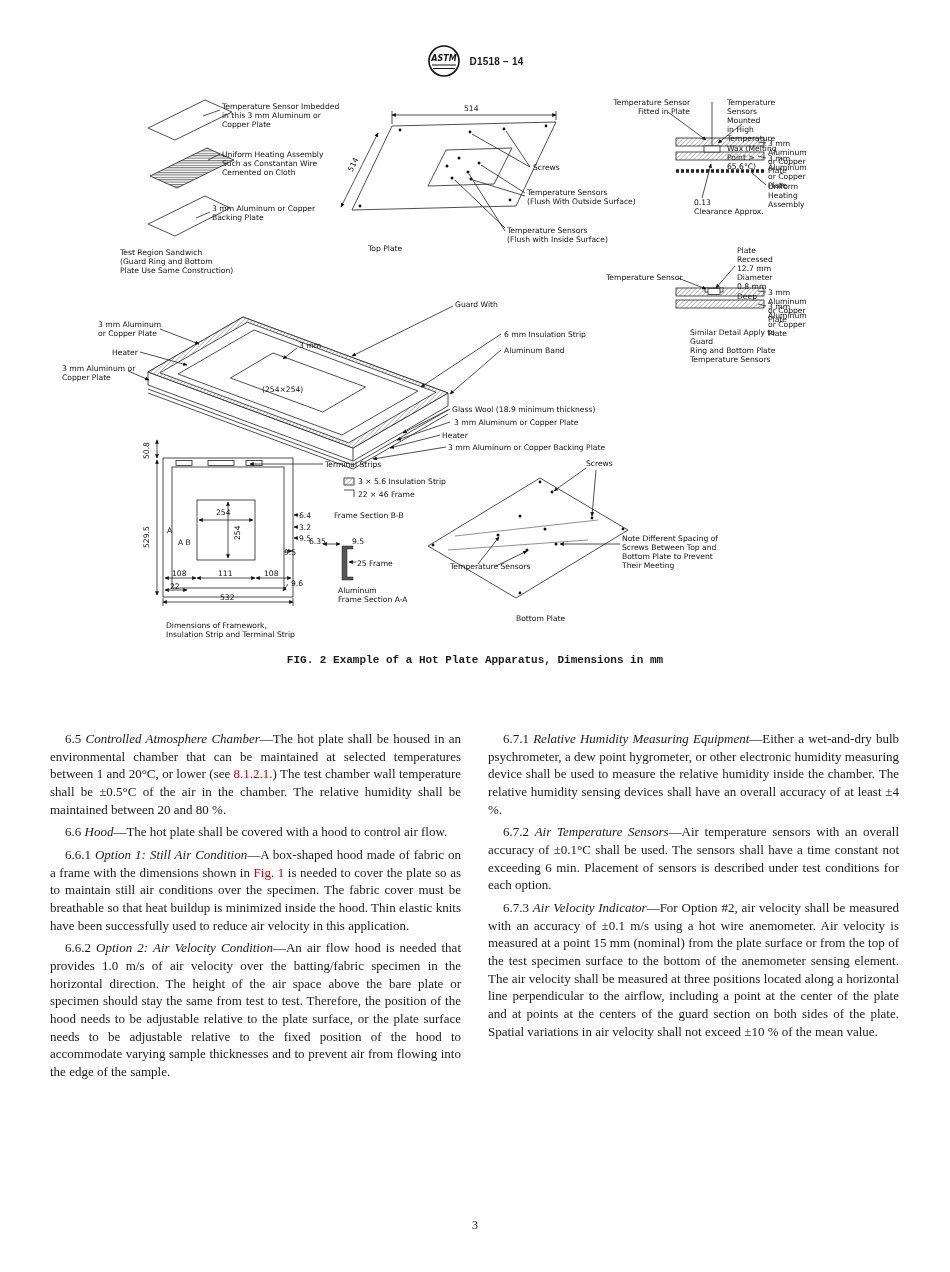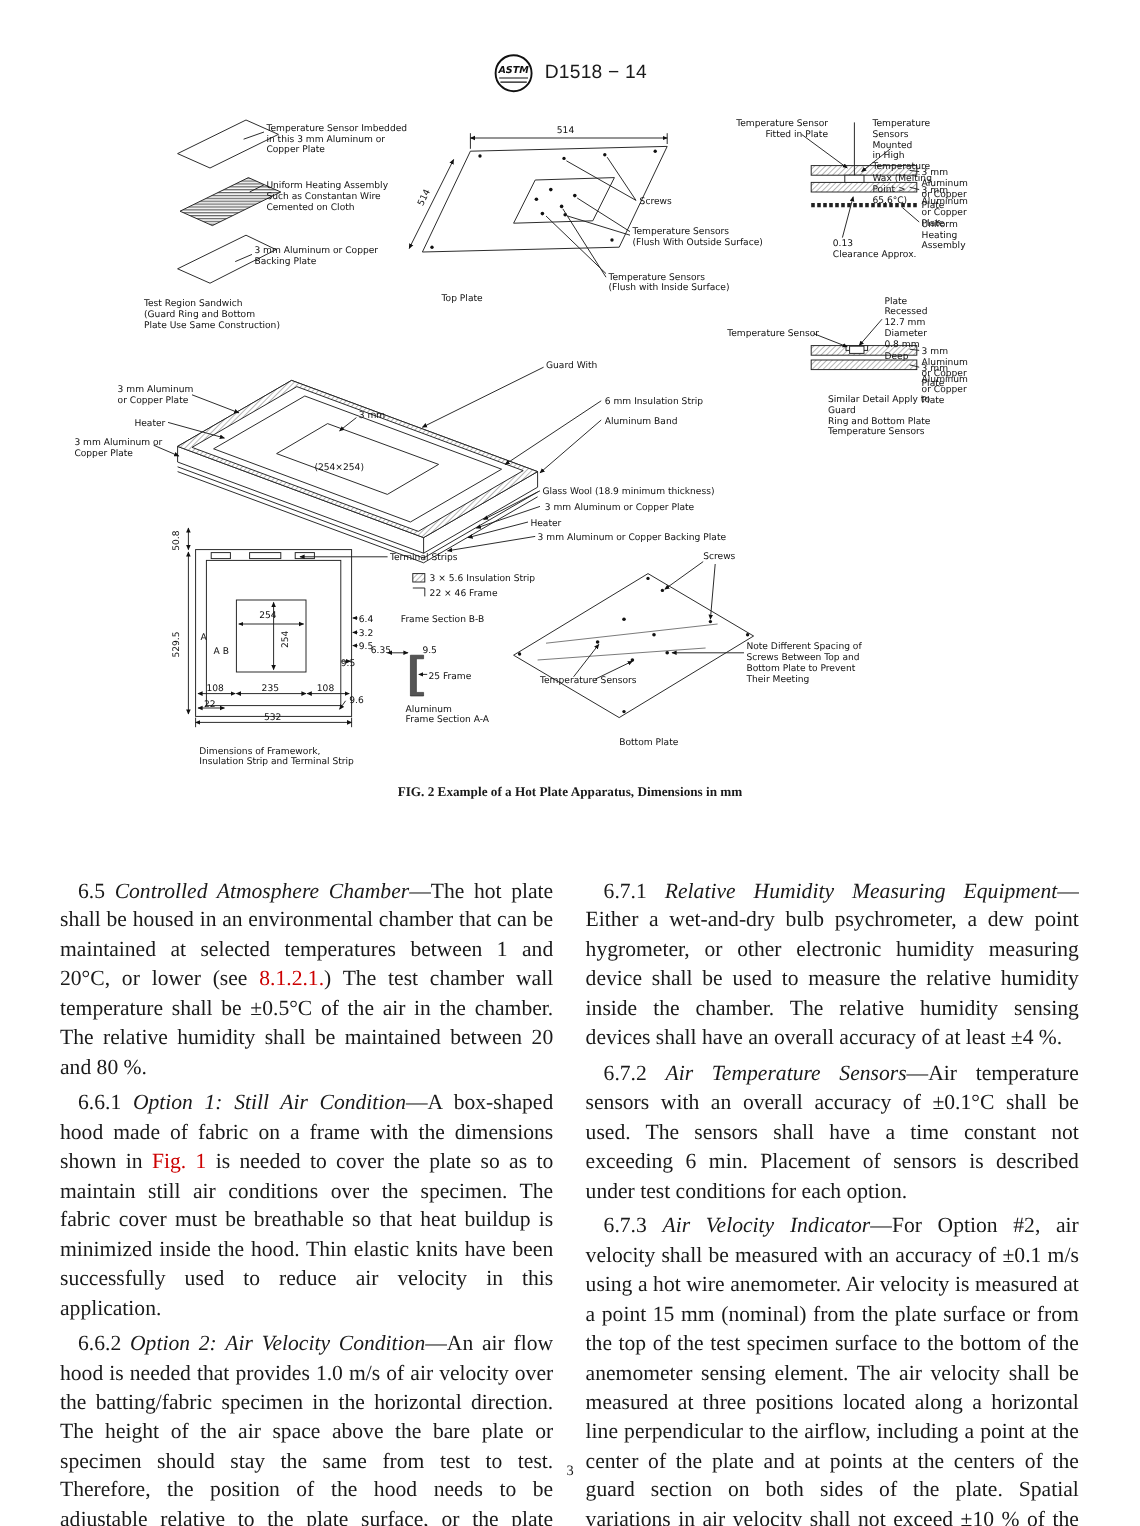--- a/index.html
+++ b/index.html
@@ -1,31 +1,31 @@
 <!DOCTYPE html>
 <html><head>
 <meta charset="utf-8">
 <style>
   html,body{margin:0;padding:0;}
   body{width:950px;height:1272px;background:#fff;position:relative;overflow:hidden;
        font-family:"Liberation Serif",serif;color:#1a1a1a;}
   .header{position:absolute;top:44px;left:0;width:950px;display:flex;align-items:center;justify-content:center;gap:9px;}
-  .doc-code{font-family:"Liberation Sans",sans-serif;font-weight:400;font-size:16px;letter-spacing:.2px;}
+  .doc-code{font-family:"Liberation Sans",sans-serif;font-weight:700;font-size:10px;letter-spacing:.2px;}
   .figure{position:absolute;top:88px;left:0;width:777px;height:585px;}
   .figure svg.art{position:absolute;left:0;top:0;}
   .fl{position:absolute;font-family:"DejaVu Sans",sans-serif;font-size:7.6px;line-height:1.2;
       white-space:pre-line;color:#111;}
   .fl.ra{text-align:right;}
   .rotL{transform:rotate(-64deg);}
   .rot90{transform:rotate(-90deg);transform-origin:left top;}
   .fig-caption{position:absolute;left:0;top:566px;width:950px;text-align:center;
-      font-family:Liberation Serif, serif;font-weight:700;font-size:11px;}
+      font-family:Liberation Mono, monospace;font-weight:700;font-size:11px;}
   .body-cols{position:absolute;top:730px;left:50px;width:850px;display:flex;gap:27px;}
   .col{width:411px;}
-  .para{font-size:18px;line-height:1.36;text-align:justify;text-indent:15px;margin:0 0 5px 0;}
+  .para{font-size:13px;line-height:1.36;text-align:justify;text-indent:15px;margin:0 0 5px 0;}
   .seg-title{font-style:italic;}
   .seg-link{color:#cc0000;cursor:pointer;}
   .page-num{position:absolute;top:1218px;left:0;width:950px;text-align:center;font-size:12px;}
 </style>
 </head>
 <body>
 
 <div class="page">
 
   <div class="header">
@@ -256,21 +256,21 @@
     <div class="fl" style="left:309px;top:449px">6.35</div>
     <div class="fl" style="left:352px;top:449px">9.5</div>
     <div class="fl" style="left:357px;top:471px">25 Frame</div>
     <div class="fl" style="left:338px;top:498px">Aluminum
 Frame Section A-A</div>
     <div class="fl" style="left:216px;top:420px">254</div>
     <div class="fl rot90" style="left:233px;top:452px">254</div>
     <div class="fl" style="left:167px;top:438px">A</div>
     <div class="fl" style="left:178px;top:450px">A B</div>
     <div class="fl" style="left:172px;top:481px">108</div>
-    <div class="fl" style="left:218px;top:481px">235</div>
+    <div class="fl" style="left:218px;top:481px">111</div>
     <div class="fl" style="left:264px;top:481px">108</div>
     <div class="fl" style="left:170px;top:494px">22</div>
     <div class="fl" style="left:291px;top:491px">9.6</div>
     <div class="fl" style="left:220px;top:505px">532</div>
     <div class="fl" style="left:166px;top:533px">Dimensions of Framework,
 Insulation Strip and Terminal Strip</div>
 
     <div class="fl" style="left:586px;top:371px">Screws</div>
     <div class="fl" style="left:450px;top:474px">Temperature Sensors</div>
     <div class="fl" style="left:622px;top:446px">Note Different Spacing of
@@ -278,20 +278,21 @@
 Bottom Plate to Prevent
 Their Meeting</div>
     <div class="fl" style="left:516px;top:526px">Bottom Plate</div>
 
     <div class="fig-caption">FIG. 2  Example of a Hot Plate Apparatus, Dimensions in mm</div>
   </div>
 
   <div class="body-cols">
     <div class="col" id="col-left">
         <p class="para"><span class="seg-num">6.5 </span><span class="seg-title">Controlled Atmosphere Chamber</span><span class="seg-text">—The hot plate shall be housed in an environmental chamber that can be maintained at selected temperatures between 1 and 20°C, or lower (see </span><span class="seg-link" style="color: rgb(204, 0, 0);">8.1.2.1.</span><span class="seg-text">) The test chamber wall temperature shall be ±0.5°C of the air in the chamber. The relative humidity shall be maintained between 20 and 80 %.</span></p>
+        <p class="para"><span class="seg-num">6.6 </span><span class="seg-title">Hood</span><span class="seg-text">—The hot plate shall be covered with a hood to control air flow.</span></p>
         <p class="para"><span class="seg-num">6.6.1 </span><span class="seg-title">Option 1: Still Air Condition</span><span class="seg-text">—A box-shaped hood made of fabric on a frame with the dimensions shown in </span><span class="seg-link" style="color: rgb(204, 0, 0);">Fig. 1</span><span class="seg-text"> is needed to cover the plate so as to maintain still air conditions over the specimen. The fabric cover must be breathable so that heat buildup is minimized inside the hood. Thin elastic knits have been successfully used to reduce air velocity in this application.</span></p>
         <p class="para"><span class="seg-num">6.6.2 </span><span class="seg-title">Option 2: Air Velocity Condition</span><span class="seg-text">—An air flow hood is needed that provides 1.0 m/s of air velocity over the batting/fabric specimen in the horizontal direction. The height of the air space above the bare plate or specimen should stay the same from test to test. Therefore, the position of the hood needs to be adjustable relative to the plate surface, or the plate surface needs to be adjustable relative to the fixed position of the hood to accommodate varying sample thicknesses and to prevent air from flowing into the edge of the sample.</span></p>
       </div>
     <div class="col" id="col-right">
         <p class="para"><span class="seg-num">6.7.1 </span><span class="seg-title">Relative Humidity Measuring Equipment</span><span class="seg-text">—Either a wet-and-dry bulb psychrometer, a dew point hygrometer, or other electronic humidity measuring device shall be used to measure the relative humidity inside the chamber. The relative humidity sensing devices shall have an overall accuracy of at least ±4 %.</span></p>
         <p class="para"><span class="seg-num">6.7.2 </span><span class="seg-title">Air Temperature Sensors</span><span class="seg-text">—Air temperature sensors with an overall accuracy of ±0.1°C shall be used. The sensors shall have a time constant not exceeding 6 min. Placement of sensors is described under test conditions for each option.</span></p>
         <p class="para"><span class="seg-num">6.7.3 </span><span class="seg-title">Air Velocity Indicator</span><span class="seg-text">—For Option #2, air velocity shall be measured with an accuracy of ±0.1 m/s using a hot wire anemometer. Air velocity is measured at a point 15 mm (nominal) from the plate surface or from the top of the test specimen surface to the bottom of the anemometer sensing element. The air velocity shall be measured at three positions located along a horizontal line perpendicular to the airflow, including a point at the center of the plate and at points at the centers of the guard section on both sides of the plate. Spatial variations in air velocity shall not exceed ±10 % of the mean value.</span></p>
       </div>
   </div>
 

